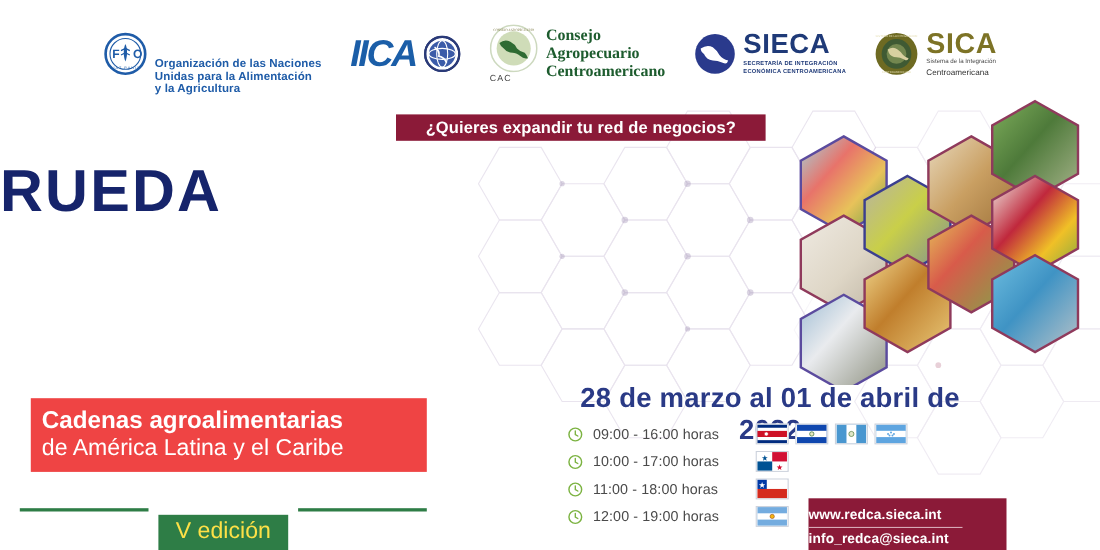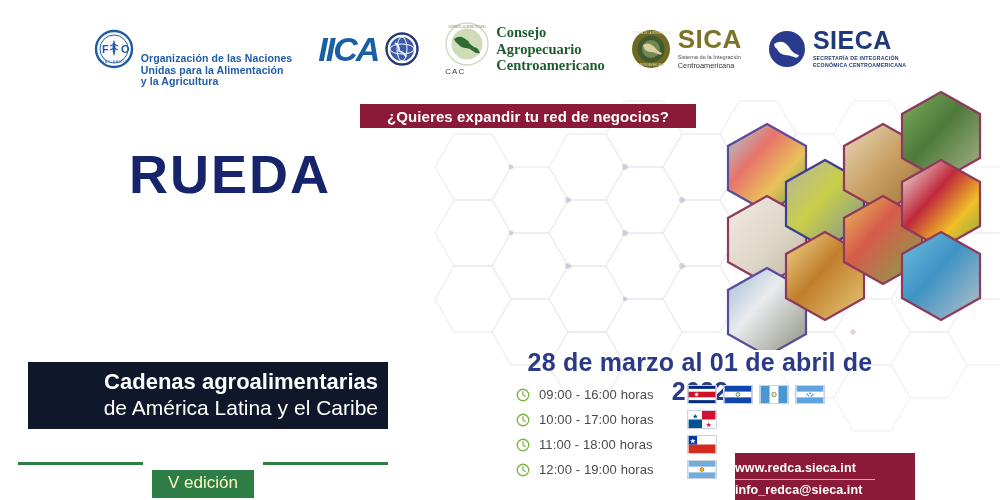--- a/index.html
+++ b/index.html
@@ -40,40 +40,40 @@
 
   
   #qbanner{
     position:absolute;left:360px;top:104px;width:336px;height:24px;
     background:#8b1a38;color:#ffffff;
     display:flex;align-items:center;justify-content:center;
     font-size:15px;font-weight:bold;letter-spacing:.1px;
   }
 
   
-  #title{position:absolute;left:0px;top:148px;width:420px;text-align:center;margin-left:20px;}
+  #title{position:absolute;left:0px;top:148px;width:420px;text-align:left;}
   .t1{font-size:54px;font-weight:bold;color:#16246b;letter-spacing:2px;line-height:.98;}
   .t2{font-size:50px;font-weight:normal;color:#14619e;letter-spacing:.5px;line-height:1.05;margin-top:2px;}
   .t3{font-size:52px;font-weight:bold;color:#8f1423;letter-spacing:1px;line-height:1.02;margin-top:2px;}
 
   
   #greenbox{
     position:absolute;left:28px;top:362px;width:360px;padding:7px 10px 9px;
-    background:#0f172a;box-sizing:border-box;text-align:right;
+    background:#ef4444;box-sizing:border-box;text-align:left;
   }
   .g1{font-size:22px;font-weight:bold;color:#ffffff;line-height:1.18;}
   .g2{font-size:21px;font-weight:normal;color:#ffffff;line-height:1.2;}
 
   #editionrow{
     position:absolute;left:18px;top:444px;width:370px;height:38px;
     display:flex;align-items:center;justify-content:center;gap:9px;
   }
   .erule{height:3px;background:#2e7d46;flex:1;}
   #editionbadge{
-    background:#2e7d46;color:#fef9c3;font-size:17px;
+    background:#2e7d46;color:#fde047;font-size:21px;
     padding:3px 16px 5px;white-space:nowrap;margin-top:42px;
   }
 
   
   #datetext{
     position:absolute;left:510px;top:348px;width:380px;
     text-align:center;font-size:25px;font-weight:bold;color:#2a3a86;
     letter-spacing:.2px;
   }
   #schedule{position:absolute;left:516px;top:382px;width:340px;}
@@ -309,43 +309,43 @@
           <text x="22" y="6" font-size="3" fill="#7d7a45" text-anchor="middle" font-family="Liberation Serif, serif">CONSEJO AGROPECUARIO</text>
         </svg>
         <div class="cac-sub">CAC</div>
       </div>
       <div class="logo-txt cac-txt">Consejo
 Agropecuario
 Centroamericano</div>
     </div>
 
     <div class="logo">
+      <svg width="38" height="38" viewBox="0 0 38 38">
+        <circle cx="19" cy="19" r="18" fill="#2a3a8c"></circle>
+        <path d="M6,14 q6,-4 11,-1 q4,3 6,7 q3,4 8,5 q-1,4 -5,2 q-5,-2 -9,-2 q-6,-1 -8,-6 q-3,-2 -3,-5 Z" fill="#ffffff"></path>
+      </svg>
+      <div class="logo-txt">
+        <div class="sieca-word">SIECA</div>
+        <div class="sieca-sub">SECRETARÍA DE INTEGRACIÓN
+ECONÓMICA CENTROAMERICANA</div>
+      </div>
+    </div>
+
+    <div class="logo">
       <svg width="40" height="40" viewBox="0 0 40 40">
         <circle cx="20" cy="20" r="19" fill="#6e6a22"></circle>
         <circle cx="20" cy="20" r="13.5" fill="#3f5a33"></circle>
         <circle cx="20" cy="20" r="9" fill="#8a9a5b" opacity="0.7"></circle>
         <path d="M12,16 q5,-3 9,0 q3,2 5,5 q2,2 5,3 q-1,3 -4,1 q-4,-2 -7,-2 q-5,0 -7,-4 Z" fill="#d8d0a0"></path>
         <text x="20" y="5" font-size="2.6" fill="#e3dcb0" text-anchor="middle" font-family="Liberation Sans, sans-serif">SISTEMA DE LA INTEGRACION</text>
         <text x="20" y="37" font-size="2.6" fill="#e3dcb0" text-anchor="middle" font-family="Liberation Sans, sans-serif">CENTROAMERICANA</text>
       </svg>
       <div class="logo-txt">
         <div class="sica-word">SICA</div>
         <div class="sica-sub"><span>Sistema de la Integración</span><br><b>Centroamericana</b></div>
-      </div>
-    </div>
-
-    <div class="logo">
-      <svg width="38" height="38" viewBox="0 0 38 38">
-        <circle cx="19" cy="19" r="18" fill="#2a3a8c"></circle>
-        <path d="M6,14 q6,-4 11,-1 q4,3 6,7 q3,4 8,5 q-1,4 -5,2 q-5,-2 -9,-2 q-6,-1 -8,-6 q-3,-2 -3,-5 Z" fill="#ffffff"></path>
-      </svg>
-      <div class="logo-txt">
-        <div class="sieca-word">SIECA</div>
-        <div class="sieca-sub">SECRETARÍA DE INTEGRACIÓN
-ECONÓMICA CENTROAMERICANA</div>
       </div>
     </div>
   </div>
 
   <div id="qbanner">
     <span>¿Quieres expandir tu red de negocios?</span>
   </div>
 
   <div id="title">
     <div class="t1">RUEDA</div>

